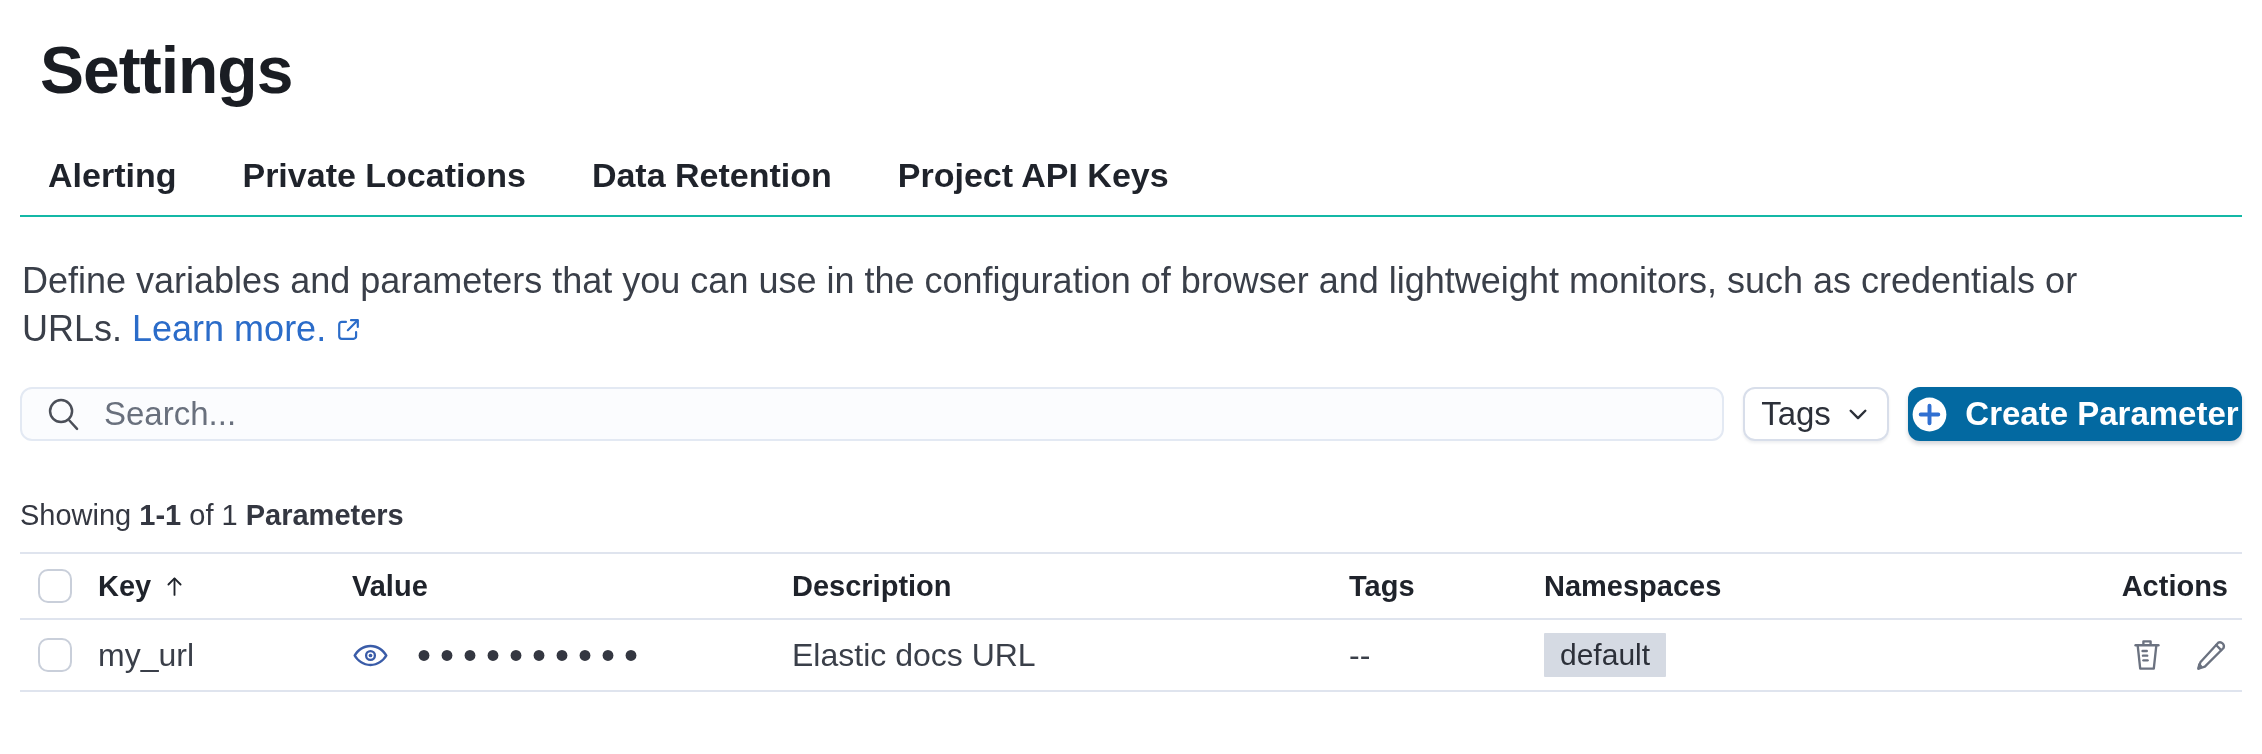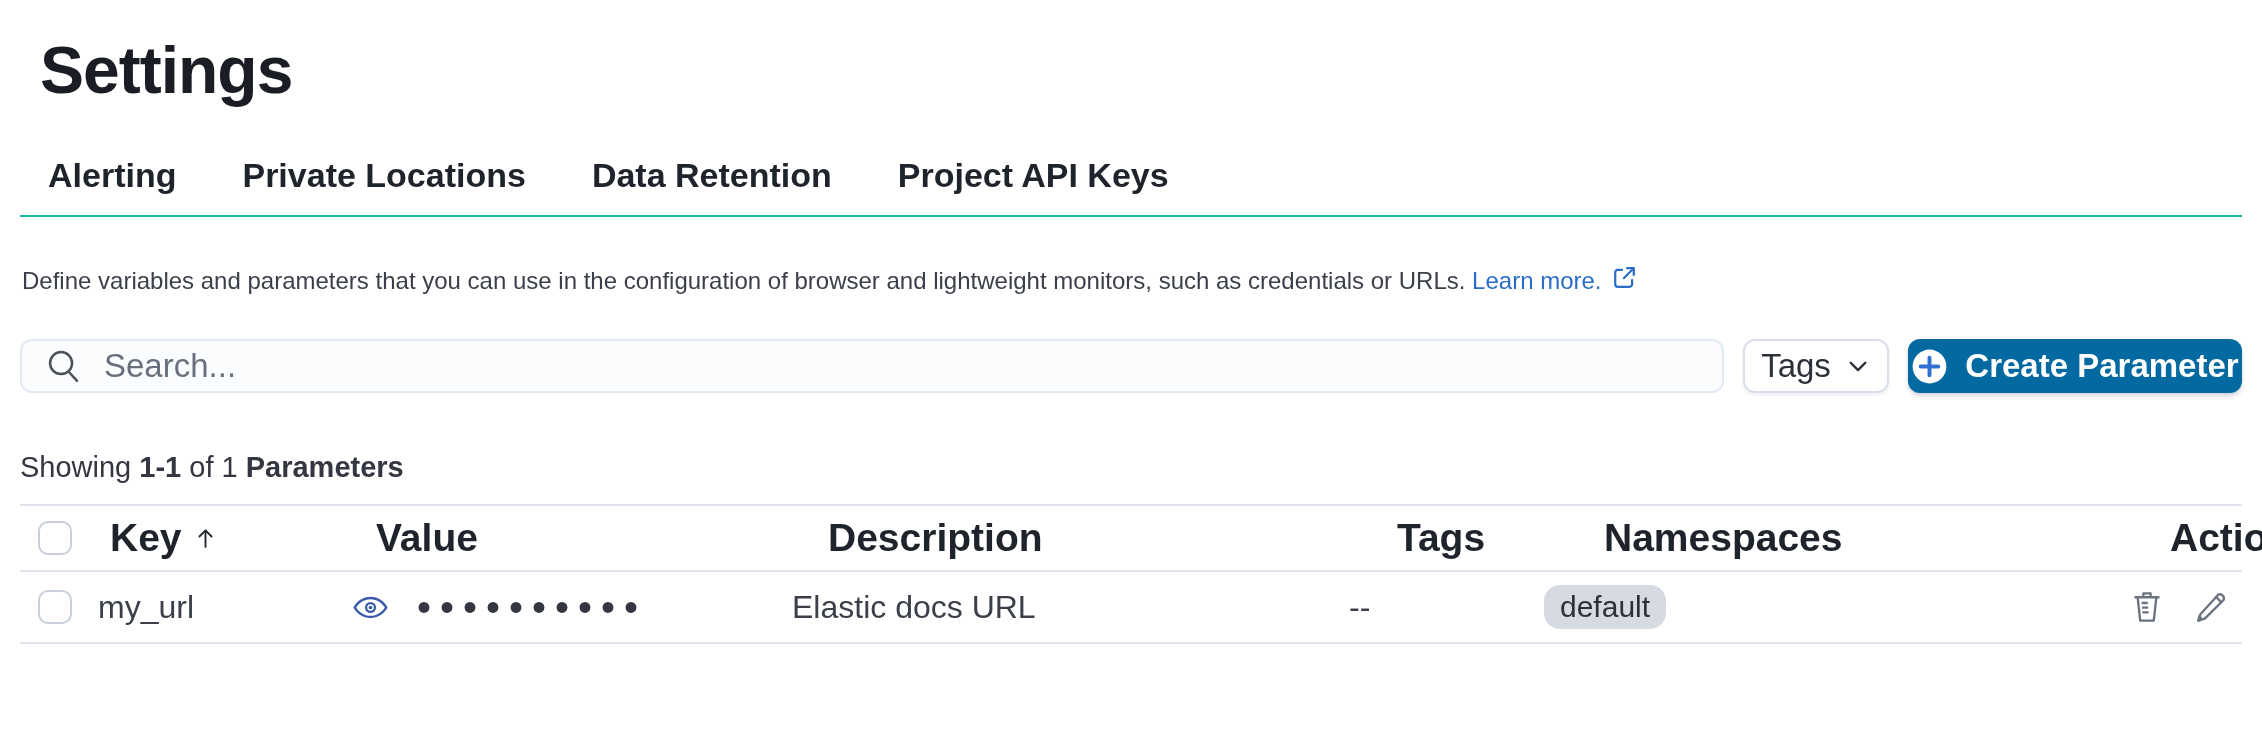--- a/index.html
+++ b/index.html
@@ -32,21 +32,21 @@
   }
   .tab.active { color:#2b6cc9; }
   .tab.active::after {
     content:""; position:absolute; left:0; right:0; bottom:-2px;
     height:6px; background:#2b6cc9;
   }
 
   
   .description {
     margin:40px 0 0 2px; max-width:2150px;
-    font-size:24px; line-height:48px; color:#3a3f49;
+    font-size:36px; line-height:48px; color:#3a3f49;
   }
   .learn-more { color:#2b6cc9; text-decoration:none; cursor:pointer; white-space:normal; }
   .popout-icon { width:27px; height:27px; margin-left:9px; vertical-align:-2px; }
 
   
   .controls { display:flex; gap:19px; margin-top:34px; height:54px; }
   .search-box {
     flex:1; display:flex; align-items:center; gap:22px;
     background:#fbfcfe; border:2px solid #e3e9f3; border-radius:12px;
     padding:0 24px;
@@ -79,39 +79,39 @@
   .summary b { font-weight:700; }
 
   
   .table { margin-top:20px; border-top:2px solid #dfe4ee; }
   .trow {
     display:grid;
     grid-template-columns:78px 254px 440px 557px 195px 554px 1fr;
     align-items:center;
     border-bottom:2px solid #dfe4ee;
   }
-  .trow.head { height:66px; font-size:39px; font-weight:700; color:#1f232b;gap:12px; }
+  .trow.head { height:66px; font-size:29px; font-weight:700; color:#1f232b; }
   .trow.body { height:72px; font-size:32px; color:#3a3f49; }
 
   .cell-check { padding-left:18px; }
   .checkbox {
     width:34px; height:34px; background:#fff;
     border:2px solid #c9cfda; border-radius:10px; cursor:pointer;
   }
   .th-key { display:flex; align-items:center; gap:10px; cursor:pointer; }
   .th-actions, .cell-actions { justify-self:stretch; text-align:right; padding-right:14px; }
   .cell-actions { display:flex; justify-content:flex-end; align-items:center; gap:30px; }
 
   .cell-value { display:flex; align-items:center; }
   .masked-dots {
     margin-left:28px; font-size:40px; letter-spacing:9px;
     color:#343741; line-height:1;
   }
   .badge {
-    display:inline-block; background:#d5dae3; border-radius:16px;
+    display:inline-block; background:#d5dae3; border-radius:1px;
     padding:5px 16px; font-size:30px; color:#2c3039;
   }
   .icon-btn { cursor:pointer; display:inline-flex; }
 </style>
 </head>
 <body>
 
 <div class="content">
 
   <h1 class="page-title">Settings</h1>

